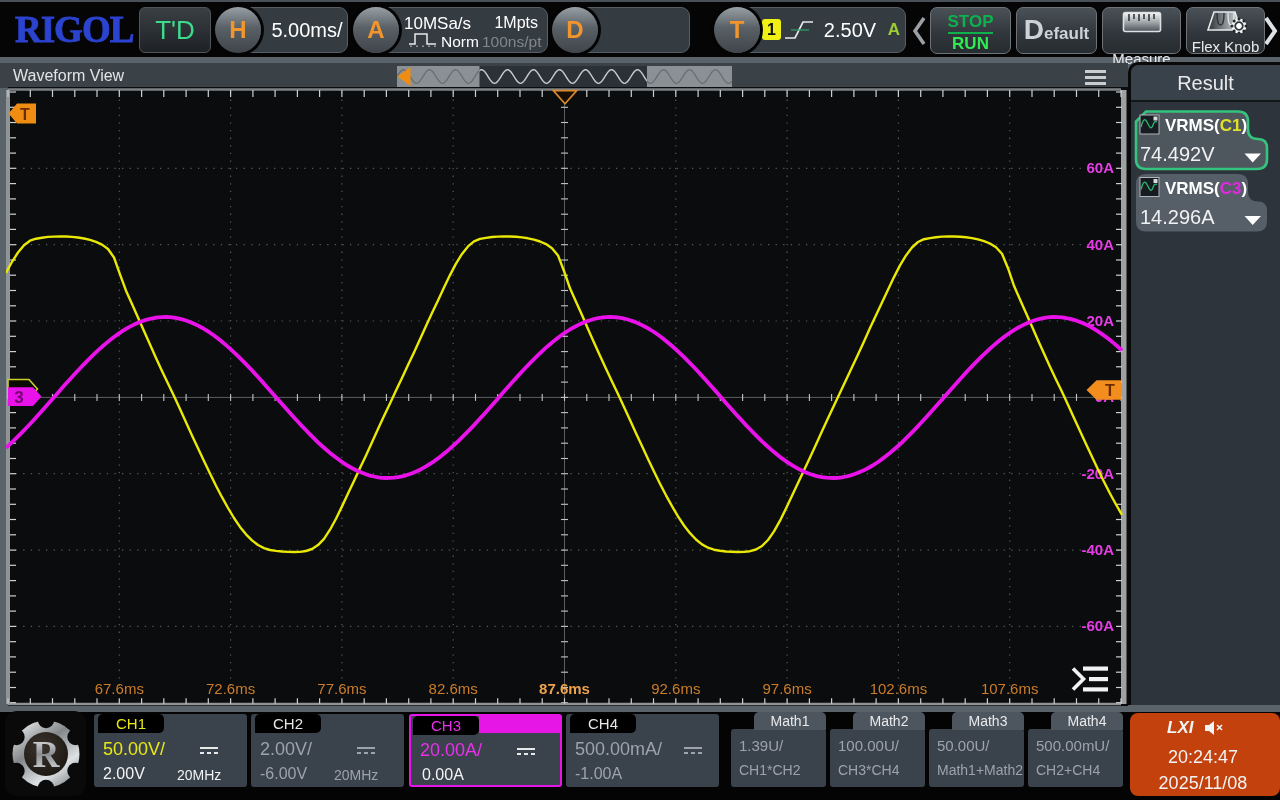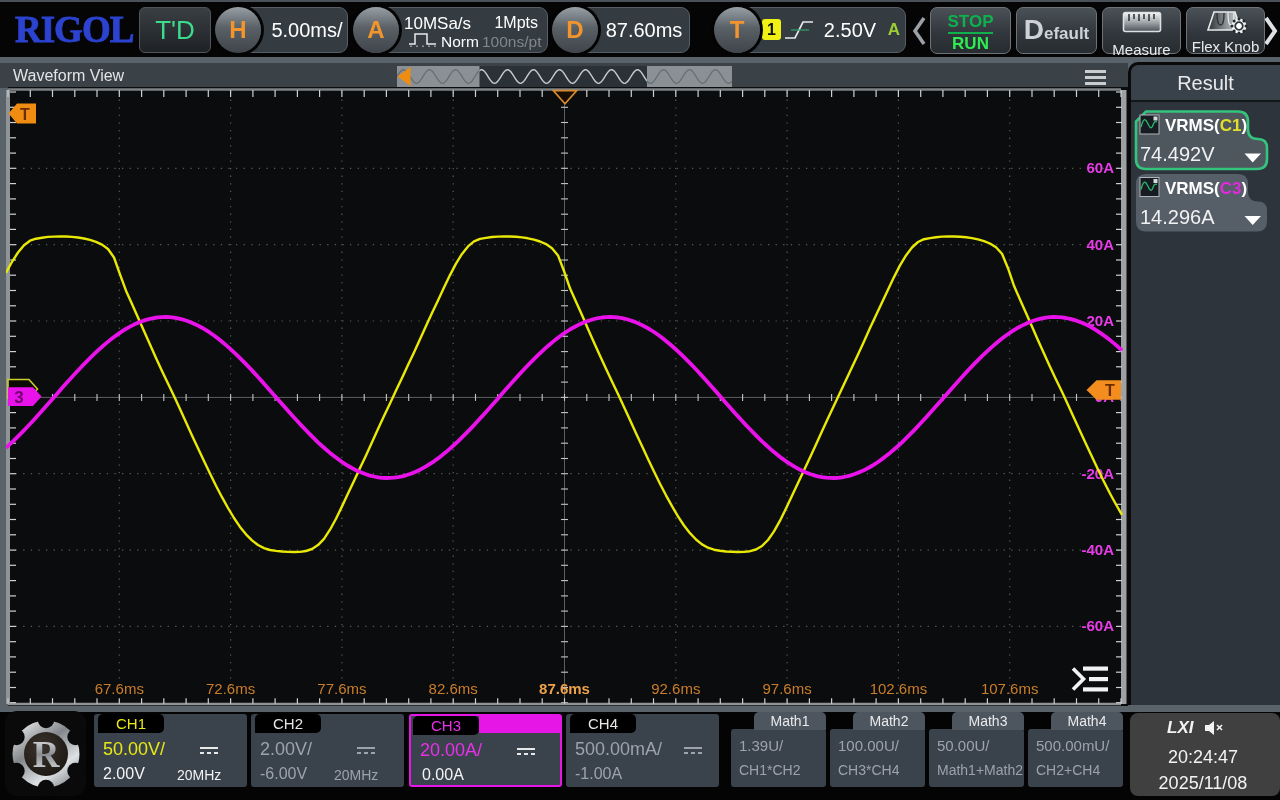--- a/index.html
+++ b/index.html
@@ -45,21 +45,20 @@
         <line x1="15" y1="15.5" x2="15" y2="17"></line>
         <line x1="21" y1="15.5" x2="21" y2="17"></line>
         <line x1="27" y1="15.5" x2="27" y2="17"></line>
       </g>
     </svg>
 <div class="abs" style="left:441px;top:33px;color:#fff;font-size:15.5px">Norm</div>
 <div class="abs" style="left:482px;top:33px;width:56px;color:#81878e;font-size:15.5px;text-align:right">100ns/pt</div>
 <div class="circ" style="left:353px">A</div>
 
 <div class="pill" style="left:565px;width:125px"></div>
-<div class="abs" style="left:598px;top:7px;width:92px;height:46px;color:#fff;font-size:20px;text-align:center;line-height:46px">87.60ms</div>
 <div class="circ" style="left:552px">D</div>
 
 <div class="pill" style="left:726px;width:180px"></div>
 <div class="abs" style="left:762px;top:19px;width:19px;height:21px;background:#f0f014;border-radius:3px;color:#111;font-size:16px;font-weight:bold;text-align:center;line-height:21px">1</div>
 <svg class="abs" style="left:783px;top:16px" width="32" height="28" viewBox="0 0 32 28">
 <path d="M2 22 L12 22 L20 6 L30 6" fill="none" stroke="#e8eaec" stroke-width="1.7"></path>
 <line x1="8" y1="14" x2="26" y2="14" stroke="#2f9e68" stroke-width="1.3"></line>
     </svg>
 <div class="abs" style="left:822px;top:7px;width:56px;height:46px;color:#fff;font-size:20px;line-height:46px;text-align:center">2.50V</div>
 <div class="abs" style="left:884px;top:7px;width:20px;height:46px;color:#9ccd35;font-size:17px;font-weight:bold;line-height:46px;text-align:center">A</div>
@@ -90,21 +89,21 @@
 <rect x="1.5" y="1.5" width="37" height="19" rx="2" fill="url(#rg)" stroke="#dde0e2" stroke-width="1.6"></rect>
 <g stroke="#33383c" stroke-width="1.6">
           <line x1="7" y1="3" x2="7" y2="10"></line>
           <line x1="12" y1="3" x2="12" y2="8"></line>
           <line x1="17" y1="3" x2="17" y2="10"></line>
           <line x1="22" y1="3" x2="22" y2="8"></line>
           <line x1="27" y1="3" x2="27" y2="10"></line>
           <line x1="32" y1="3" x2="32" y2="8"></line>
         </g>
       </svg>
-<div style="font-size:15px;margin-top:4px">Measure</div></div>
+<div style="font-size:15px;margin-top:13px">Measure</div></div>
 
 <div class="btn" style="left:1186px;width:79px">
 <svg width="44" height="24" viewBox="0 0 44 24" style="margin-top:2px">
 <defs>
           <linearGradient id="kg" x1="0" y1="0" x2="1" y2="0">
             <stop offset="0" stop-color="#2a3034"></stop>
             <stop offset="0.55" stop-color="#8e9397"></stop>
             <stop offset="1" stop-color="#d4d8da"></stop>
           </linearGradient>
         </defs>
@@ -626,21 +625,21 @@
       <div class="mtab">Math3</div>
 <div class="abs" style="left:8px;top:8px;font-size:15px">50.00U/</div>
 <div class="abs" style="left:8px;top:33px;font-size:14px">Math1+Math2</div>
     </div>
 <div class="mbox" style="left:1028px">
       <div class="mtab">Math4</div>
 <div class="abs" style="left:8px;top:8px;font-size:15px">500.00mU/</div>
 <div class="abs" style="left:8px;top:33px;font-size:14px">CH2+CH4</div>
     </div>
 
-<div class="abs" style="left:1130px;top:713px;width:150px;height:83px;background:#404040;border-radius:8px;color:#f2f3f4">
+<div class="abs" style="left:1130px;top:713px;width:150px;height:83px;background:#c2410c;border-radius:8px;color:#f2f3f4">
 <div class="abs" style="left:37px;top:5px;font-size:17px;font-weight:bold;font-style:italic;font-family:'Liberation Sans',sans-serif">LXI</div>
 <svg class="abs" style="left:73px;top:6px" width="22" height="18" viewBox="0 0 22 18">
 <path d="M2 6 L6 6 L11 2 L11 16 L6 12 L2 12 Z" fill="#f2f3f4"></path>
 <line x1="14" y1="6" x2="19" y2="11" stroke="#f2f3f4" stroke-width="1.6"></line>
 <line x1="19" y1="6" x2="14" y2="11" stroke="#f2f3f4" stroke-width="1.6"></line>
       </svg>
 <div class="abs" style="left:0;top:34px;width:146px;text-align:center;font-size:18px">20:24:47</div>
 <div class="abs" style="left:0;top:60px;width:146px;text-align:center;font-size:18px">2025/11/08</div>
 </div>
 

